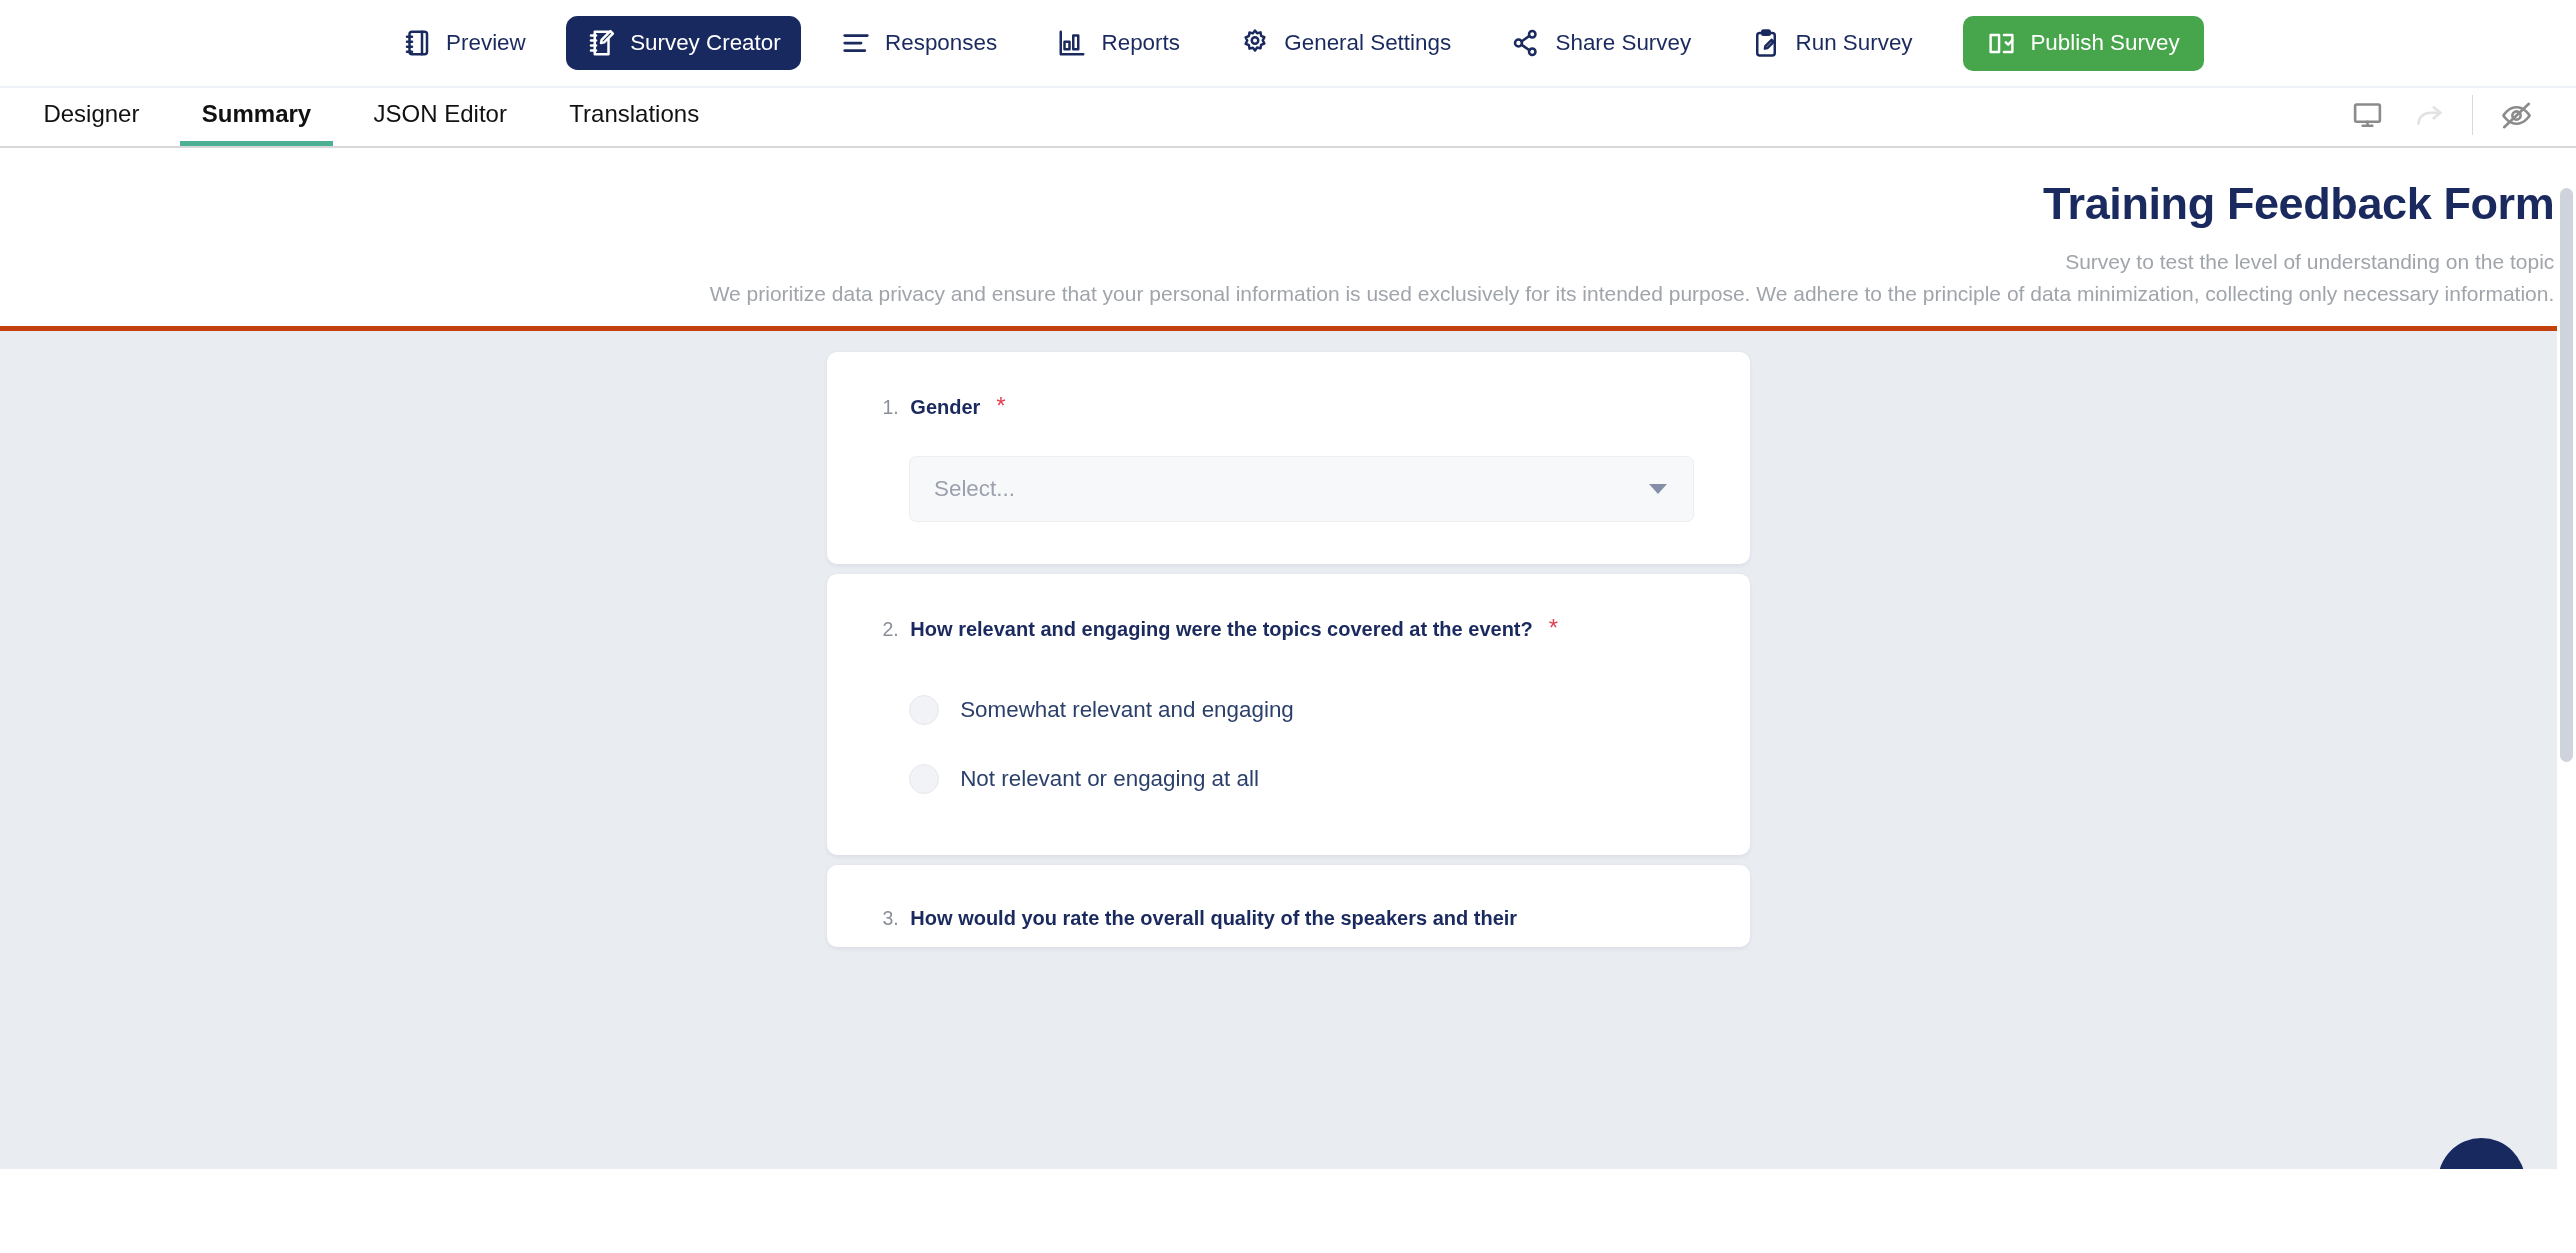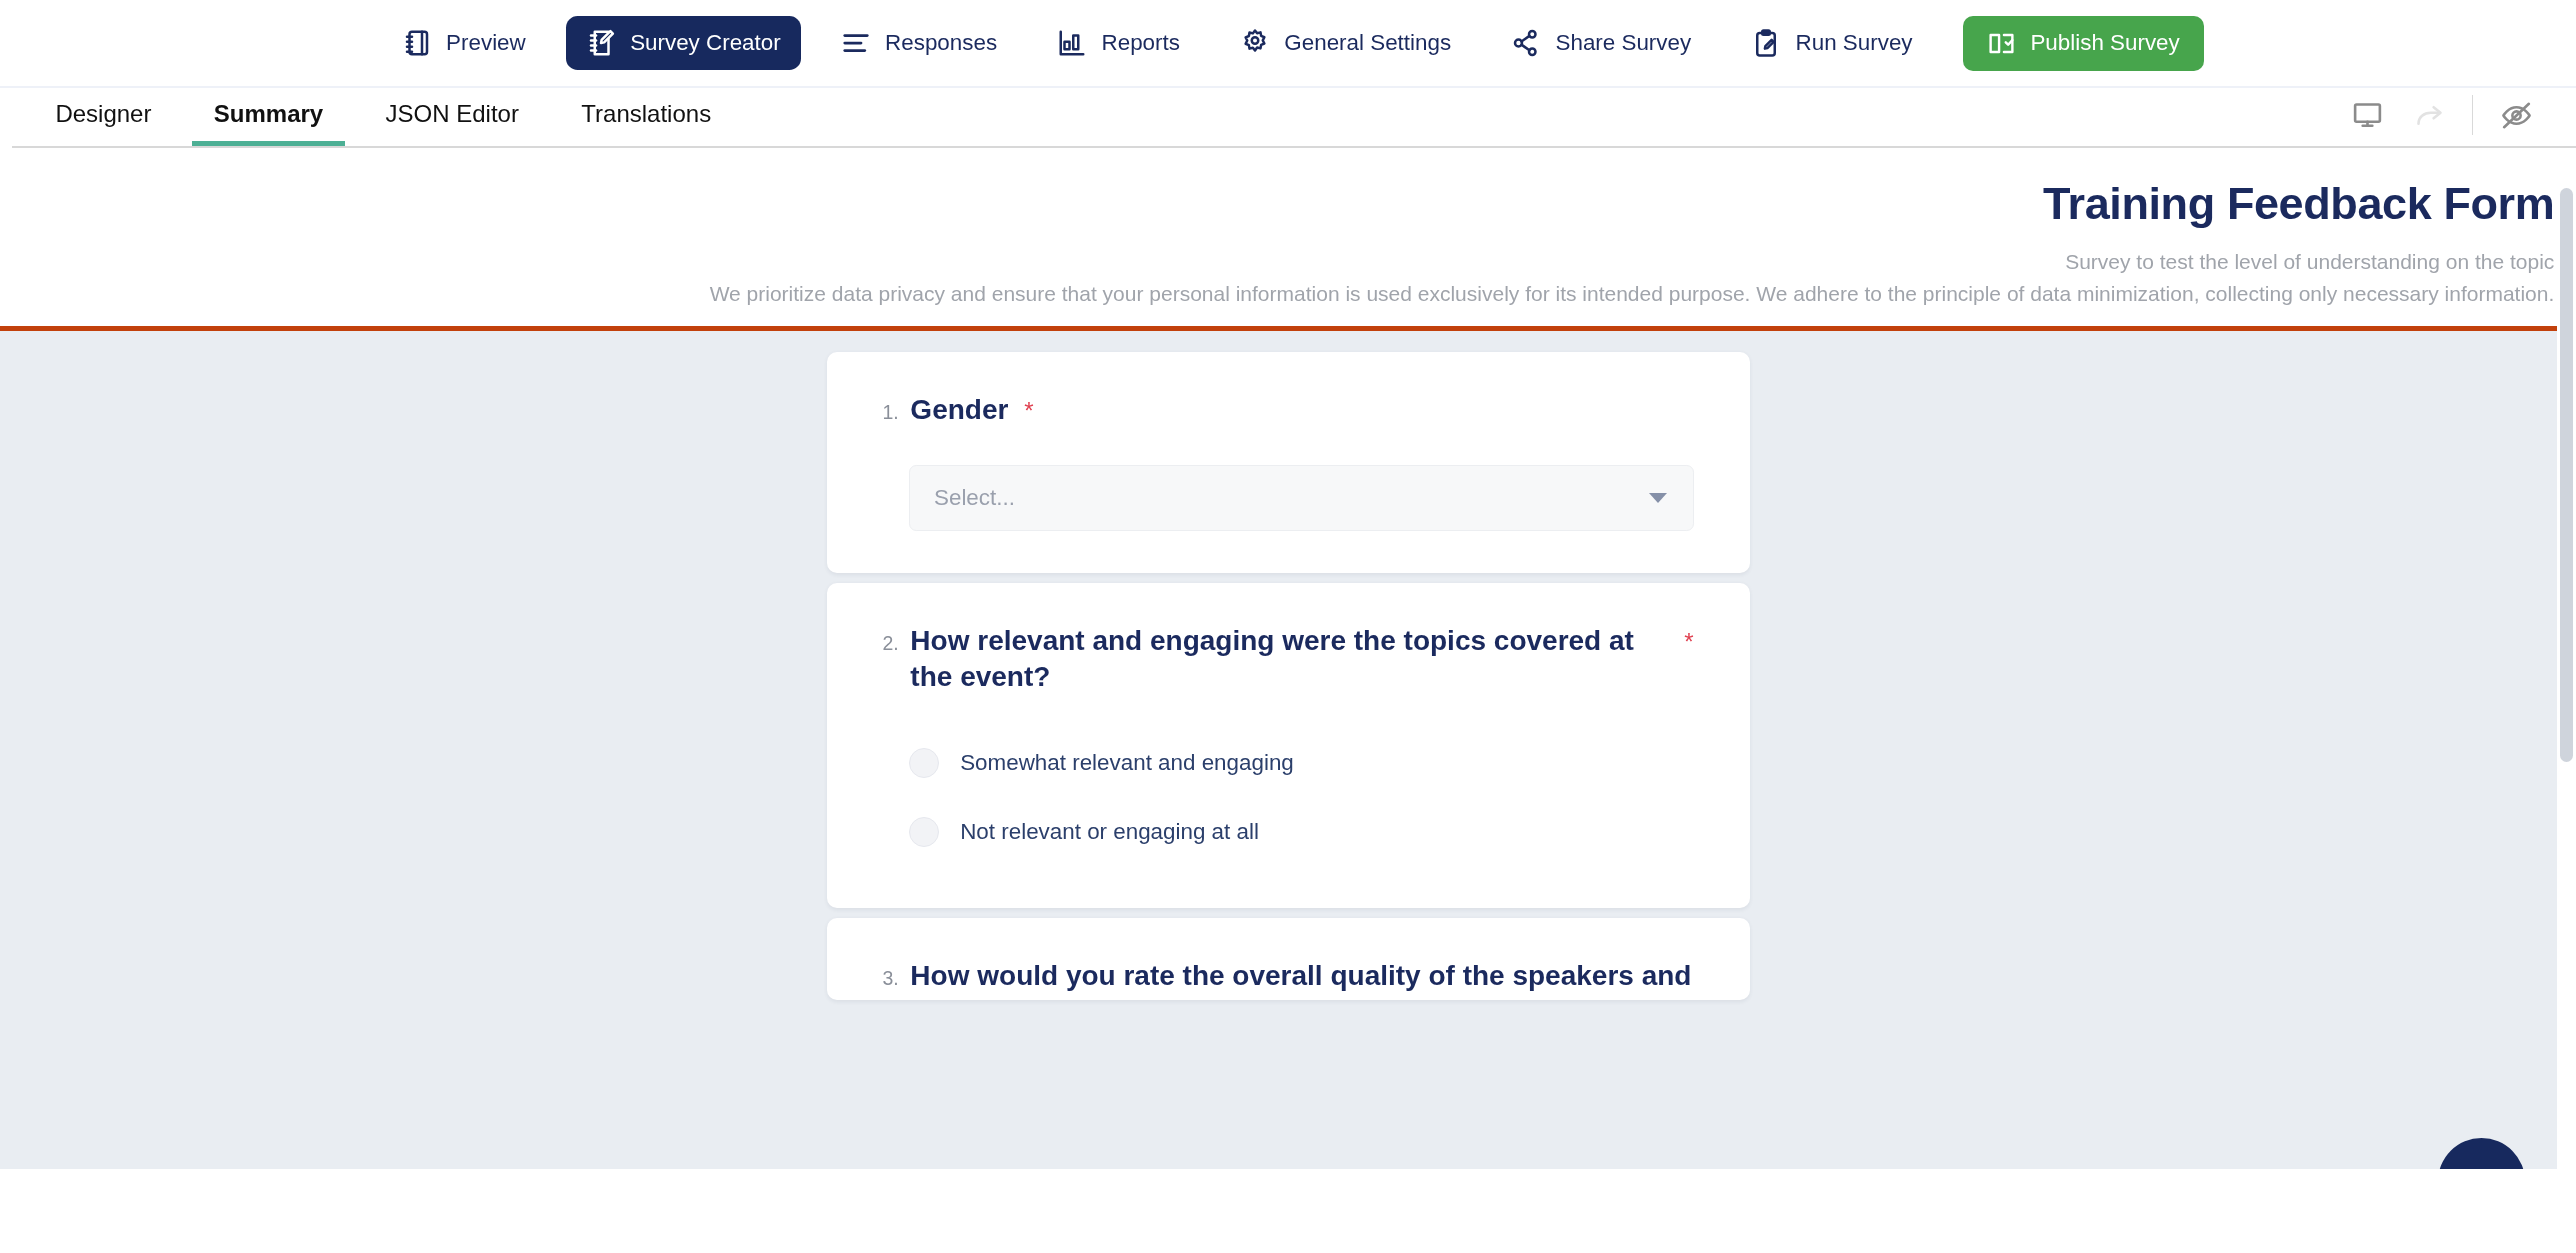--- a/index.html
+++ b/index.html
@@ -57,21 +57,20 @@
 
   
   .tabbar {
     height: 60px;
     background: #ffffff;
     display: flex;
     align-items: flex-end;
     border-bottom: 2.2px solid #d8d8d8;
     position: relative;
     padding-left: 21.7px;
-    margin-left: 12px;
   }
   .tab {
     font-size: 24px;
     color: #111111;
     padding: 0 21.7px 13px 21.7px;
     margin-right: 19px;
     border-bottom: 5.8px solid transparent;
     white-space: nowrap;
   }
   .tab.active {
@@ -134,21 +133,21 @@
     display: flex;
     align-items: baseline;
     gap: 11.6px;
   }
   .q-num {
     font-size: 19.5px;
     color: #8a8f99;
     flex: none;
   }
   .q-title {
-    font-size: 28px;
+    font-size: 20px;
     font-weight: bold;
     color: #1b2a5e;
     line-height: 1.3;
   }
   .q-req { color: #e04050; font-size: 24px; margin-left: 4.3px; }
 
   .select-box {
     margin-top: 36px;
     margin-left: 26px;
     height: 66px;

